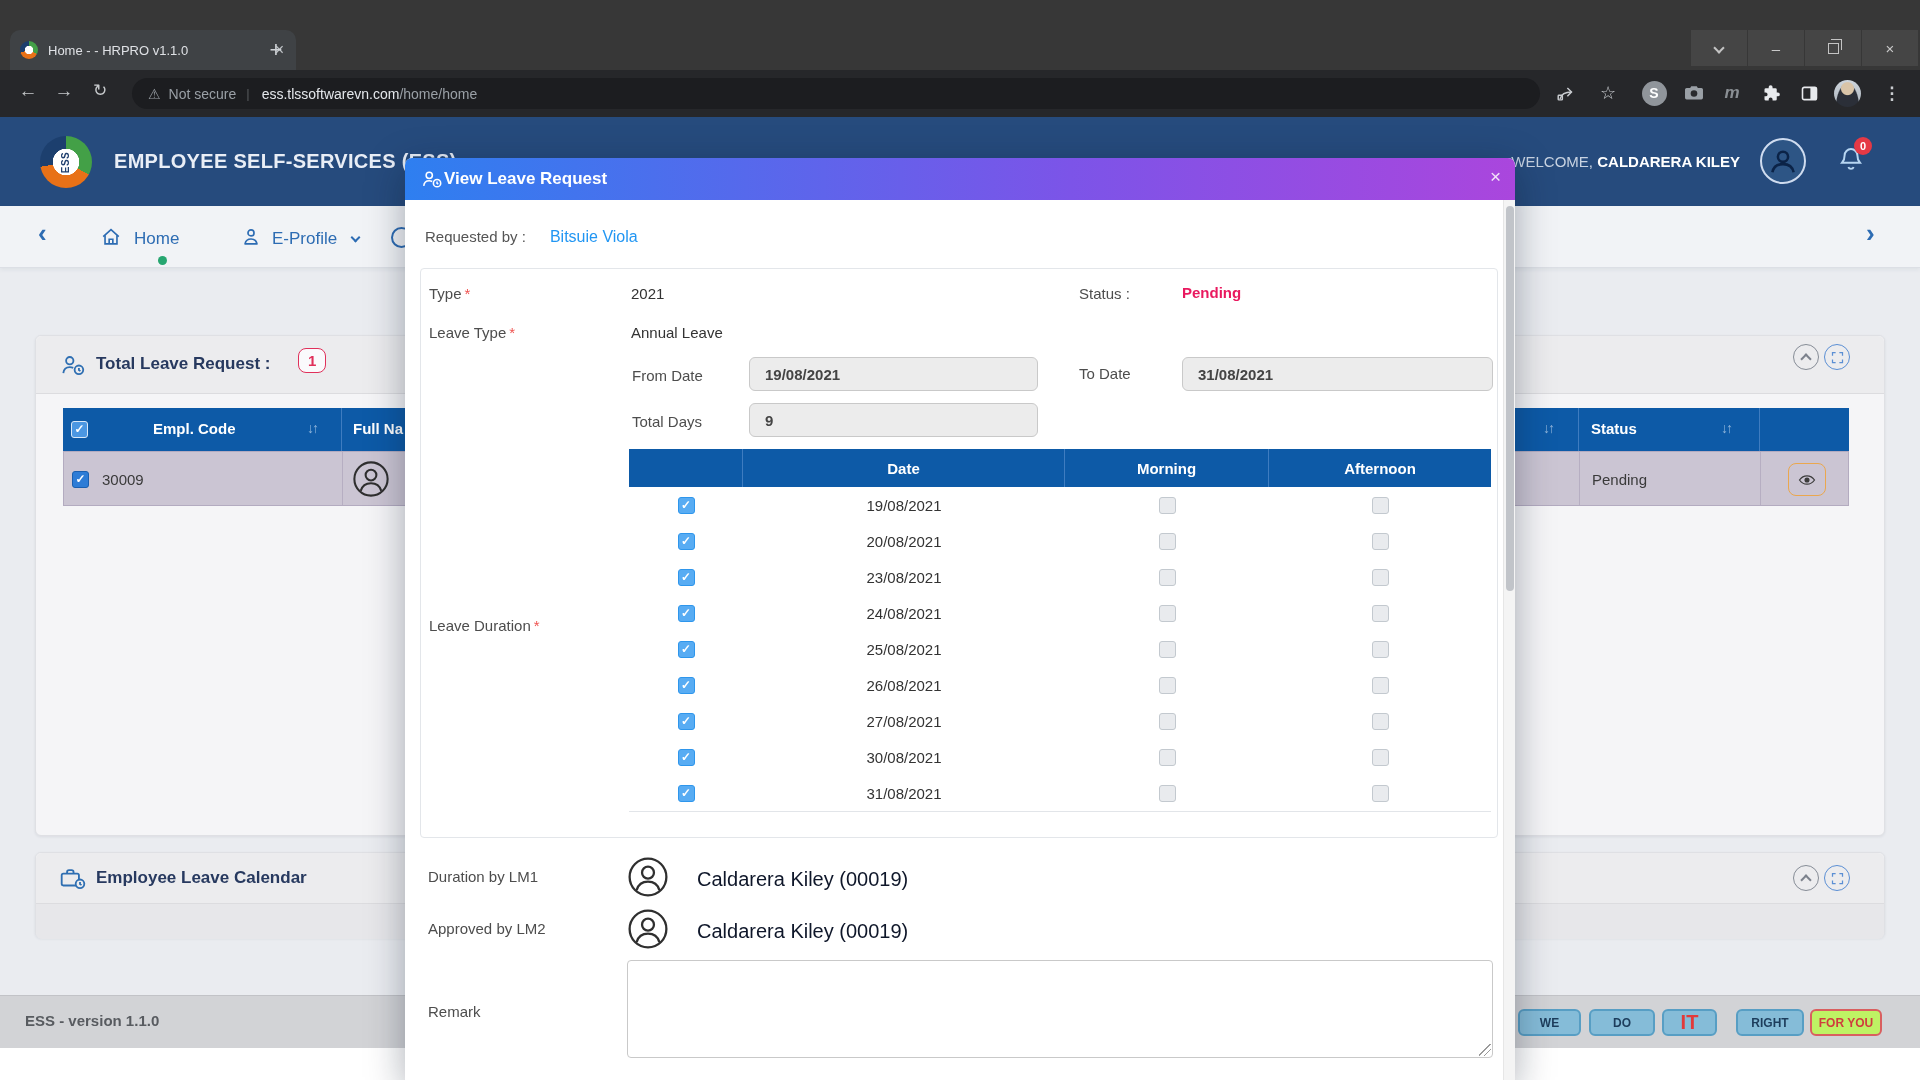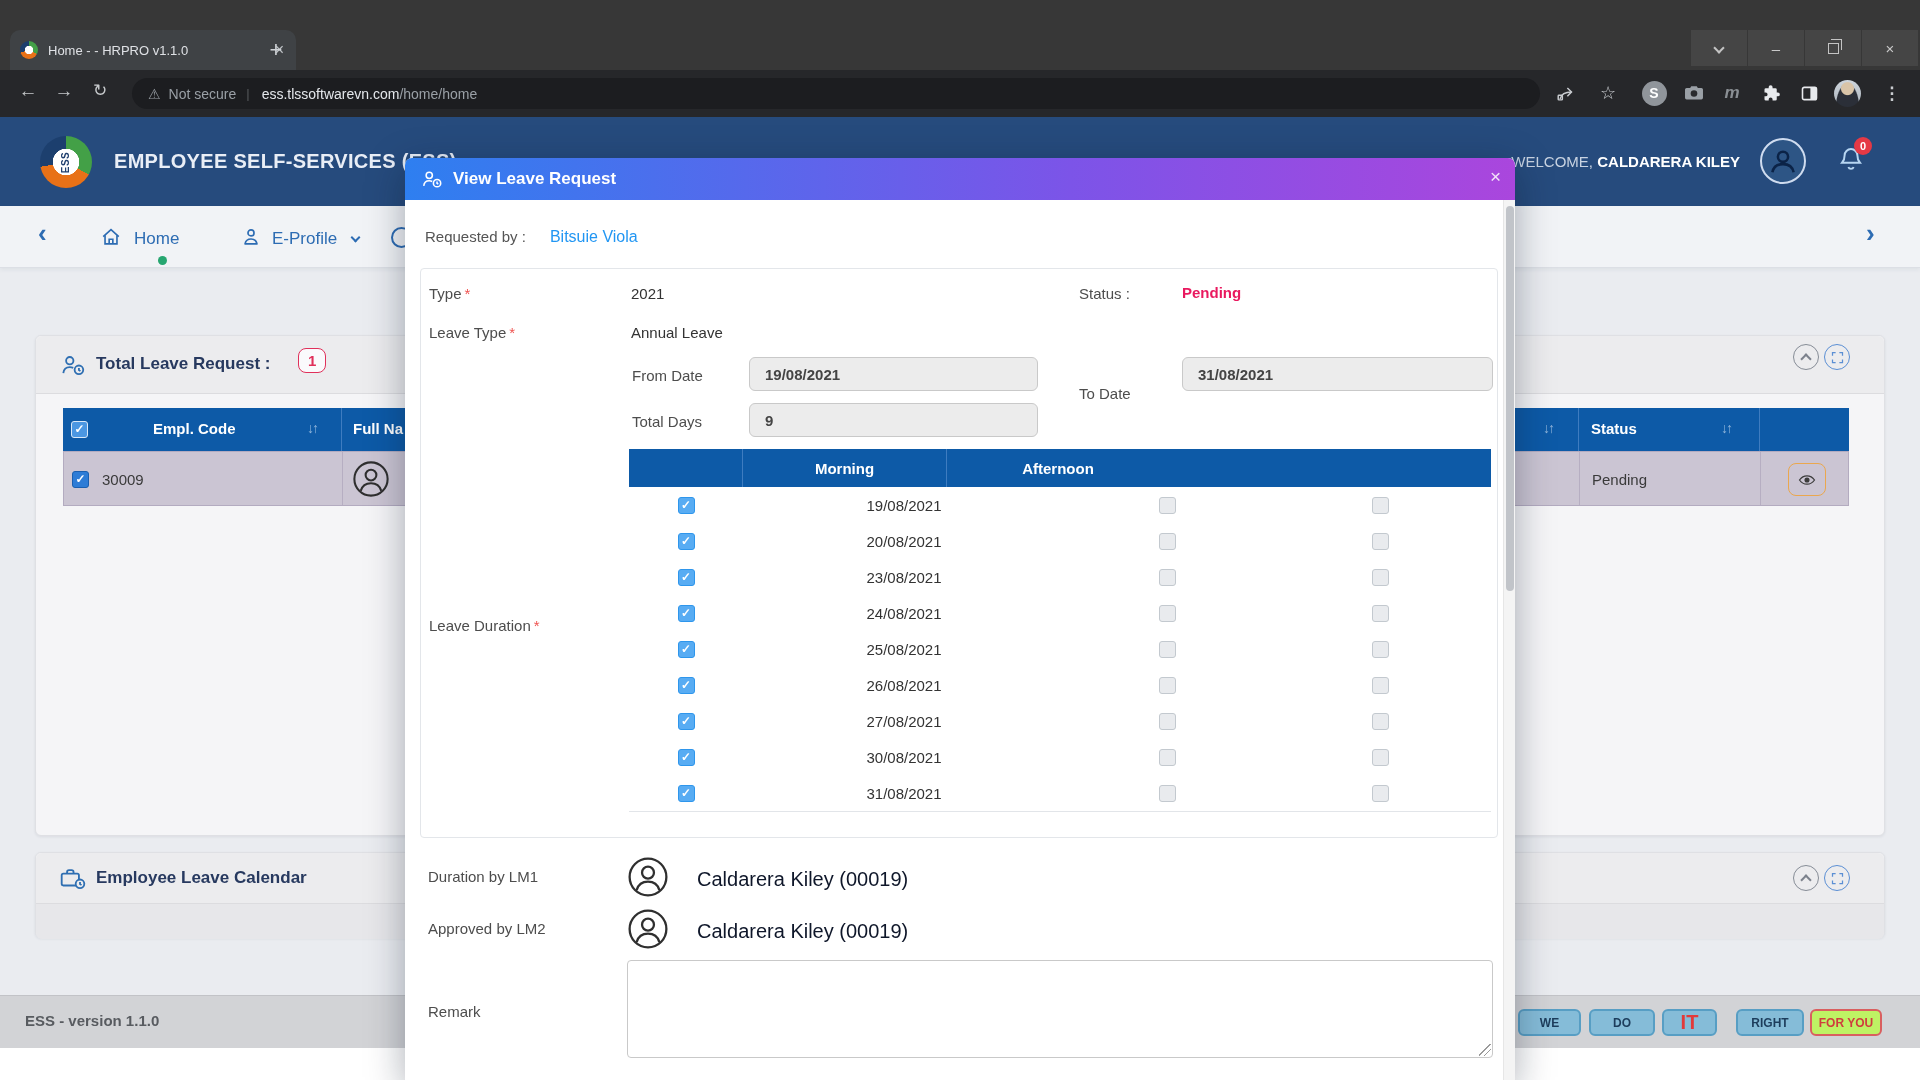--- a/index.html
+++ b/index.html
@@ -91,21 +91,21 @@
   .footer{position:absolute;left:0;top:995px;width:1920px;height:53px;background:#d2d3d6;border-top:1px solid #c2c3c7}
   .version{position:absolute;left:25px;top:16px;font-size:15px;font-weight:bold;color:#585b60}
   .fbtn{position:absolute;top:13px;height:27px;border:2px solid #579ec4;background:#85bcd8;border-radius:6px;color:#1d3d5c;font-weight:bold;font-size:12px;display:flex;align-items:center;justify-content:center}
   .fbtn.red-it{font-size:20px;color:#e23a3a}
   .fbtn.foryou{background:#bef264;border-color:#d95f5f;color:#cf3d3d}
   .whitestrip{position:absolute;left:0;top:1048px;width:1920px;height:32px;background:#fff}
 
   
   .modal{position:absolute;left:405px;top:158px;width:1110px;height:922px;background:#fff;border-radius:7px 7px 0 0;box-shadow:0 10px 38px rgba(10,20,40,.35)}
   .modalhdr{position:absolute;left:0;top:0;width:1110px;height:42px;border-radius:7px 7px 0 0;background:linear-gradient(90deg,#2e7ff0 0%,#7c54e8 60%,#aa46dd 100%);display:flex;align-items:center}
-  .modaltitle{font-size:17px;font-weight:bold;color:#fff;margin-left:9px}
+  .modaltitle{font-size:17px;font-weight:bold;color:#fff;}
   .modalclose{position:absolute;right:14px;top:8px;font-size:19px;color:#f3e3f8}
   .reqrow{position:absolute;left:20px;top:70px;font-size:15px;color:#555}
   .reqrow a{font-size:16px;color:#2196f3;text-decoration:none;margin-left:24px}
   .panel{position:absolute;left:15px;top:110px;width:1078px;height:570px;border:1px solid #e3e6ea;border-radius:4px;background:#fff}
   .flabel{position:absolute;font-size:15px;color:#4d4d4d;white-space:nowrap}
   .fvalue{position:absolute;font-size:15px;color:#333;white-space:nowrap}
   .req{color:#ef5350;margin-left:3px}
   .pending{position:absolute;font-size:15px;font-weight:bold;color:#e9195f}
   .rinput{position:absolute;height:34px;background:#ececec;border:1px solid #c9c9c9;border-radius:6px;font-family:"Liberation Sans",sans-serif;font-size:15px;font-weight:bold;color:#444;padding:0 15px}
   .durtable{position:absolute;left:208px;top:180px;width:862px}
@@ -356,31 +356,32 @@
       <span class="flabel" style="left:8px;top:16px"><span>Type</span><span class="req">*</span></span>
       <span class="fvalue" style="left:210px;top:16px">2021</span>
       <span class="flabel" style="left:658px;top:16px">Status :</span>
       <span class="pending" style="left:761px;top:15px">Pending</span>
 
       <span class="flabel" style="left:8px;top:55px"><span>Leave Type</span><span class="req">*</span></span>
       <span class="fvalue" style="left:210px;top:55px">Annual Leave</span>
 
       <span class="flabel" style="left:211px;top:98px">From Date</span>
       <input class="rinput" style="left: 328px; top: 88px; width: 289px;" readonly="" value="19/08/2021">
-      <span class="flabel" style="left:658px;top:116px">To Date</span>
+      <span class="flabel" style="left:658px;top:96px">To Date</span>
       <input class="rinput" style="left: 761px; top: 88px; width: 311px;" readonly="" value="31/08/2021">
 
       <span class="flabel" style="left:211px;top:144px">Total Days</span>
       <input class="rinput" style="left: 328px; top: 134px; width: 289px;" readonly="" value="9">
 
       <span class="flabel" style="left:8px;top:348px"><span>Leave Duration</span><span class="req">*</span></span>
 
       <div class="durtable">
         <div class="durhdr">
           <div class="hc w1"></div>
+          <div class="hc w2">Date</div>
           <div class="hc w3">Morning</div>
           <div class="hc w4">Afternoon</div>
         </div>
         <div class="durbody">
             <div class="dur-row">
             <div class="dcell w1">
                 <span class="cb checked"></span>
               </div>
             <div class="dcell w2">19/08/2021</div>
             <div class="dcell w3">

